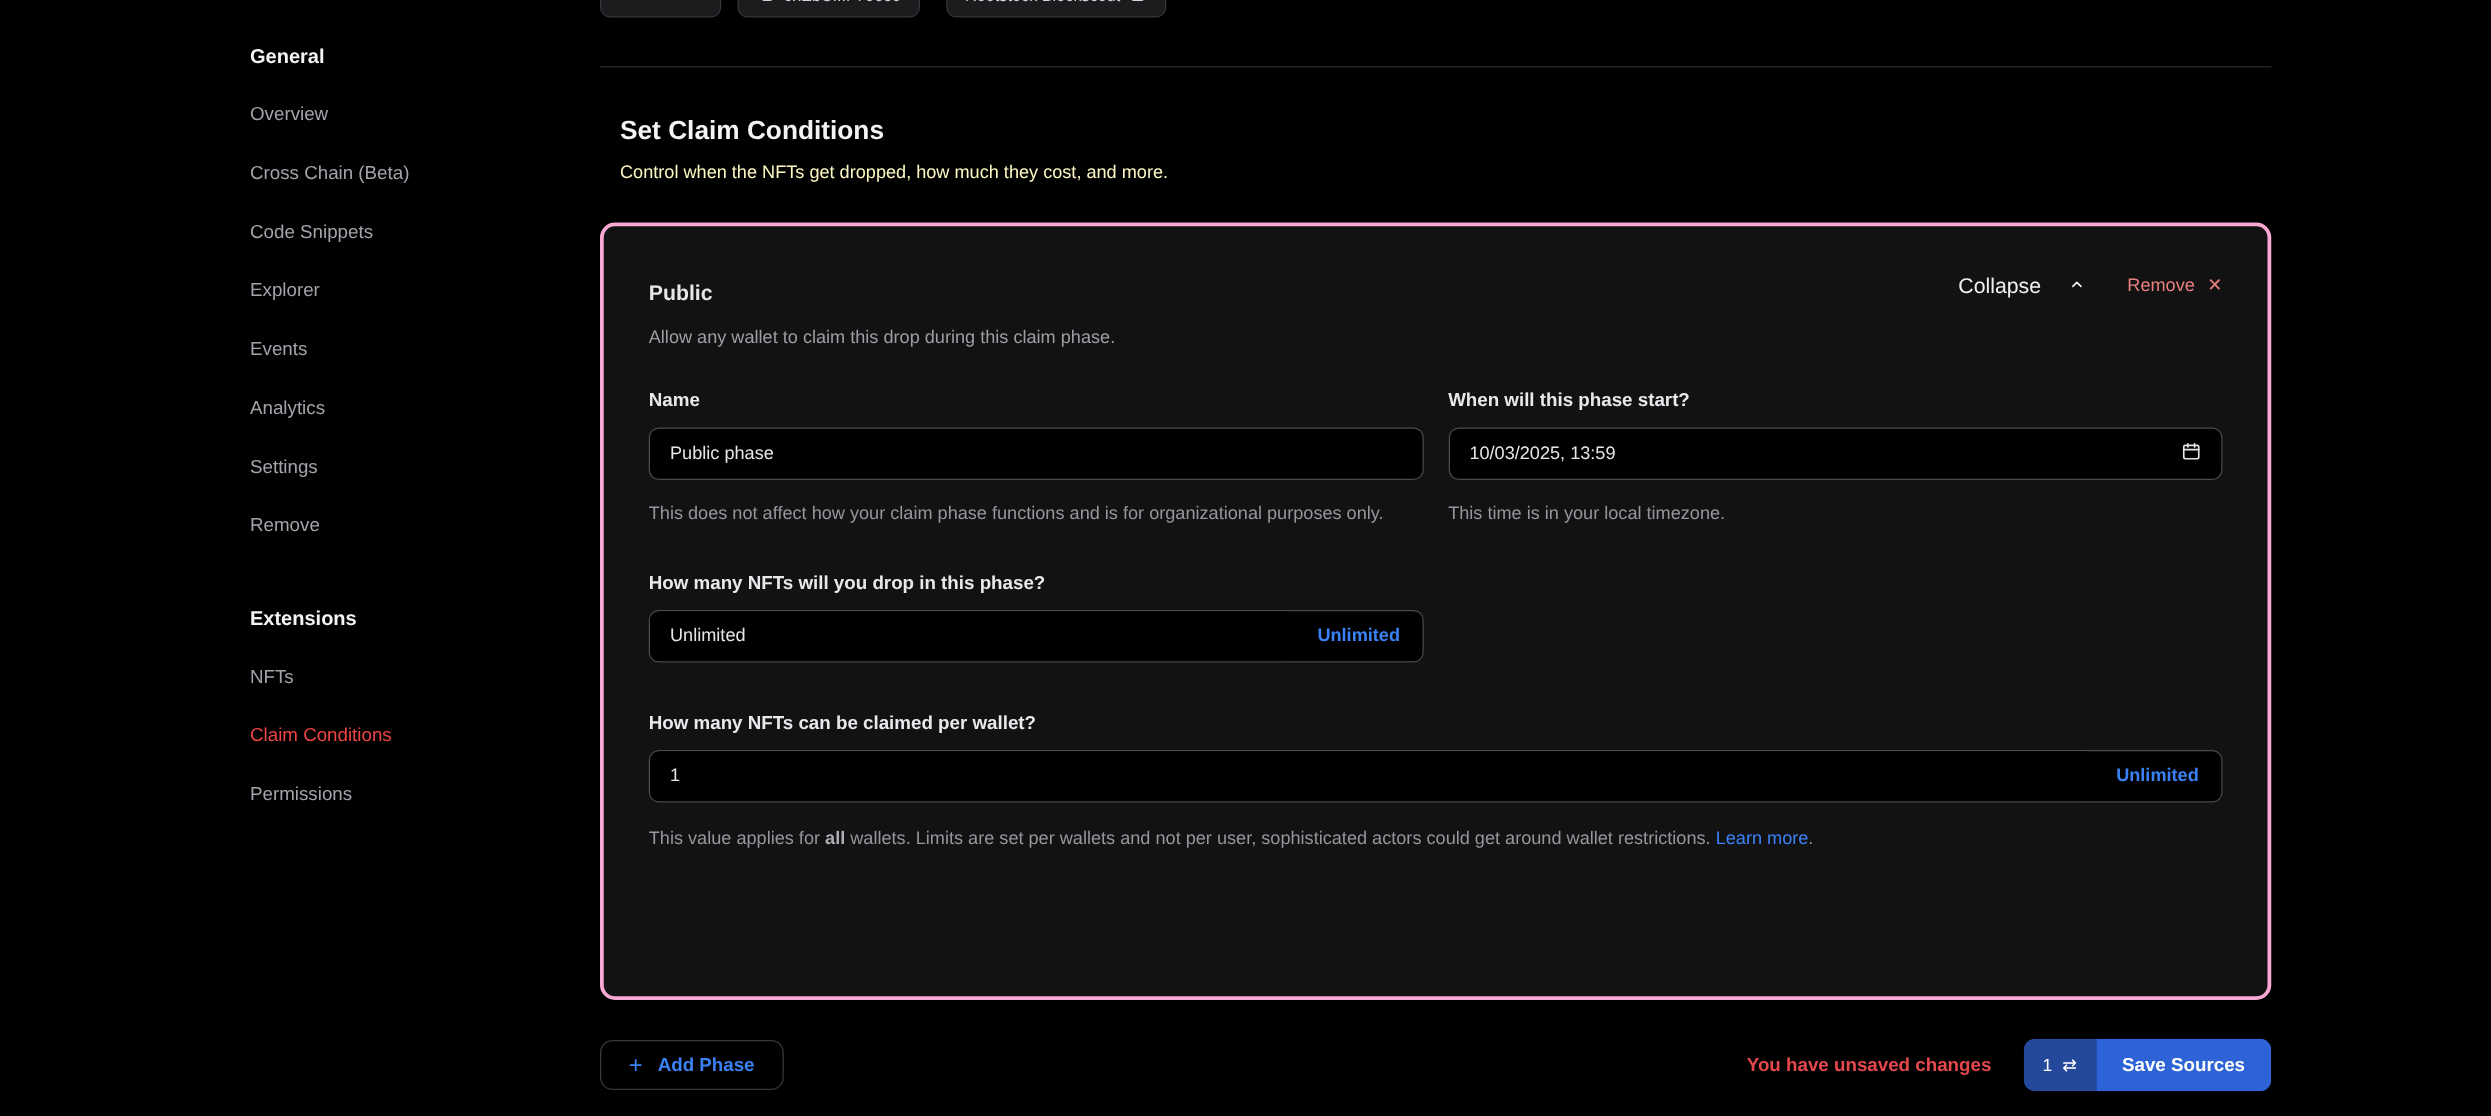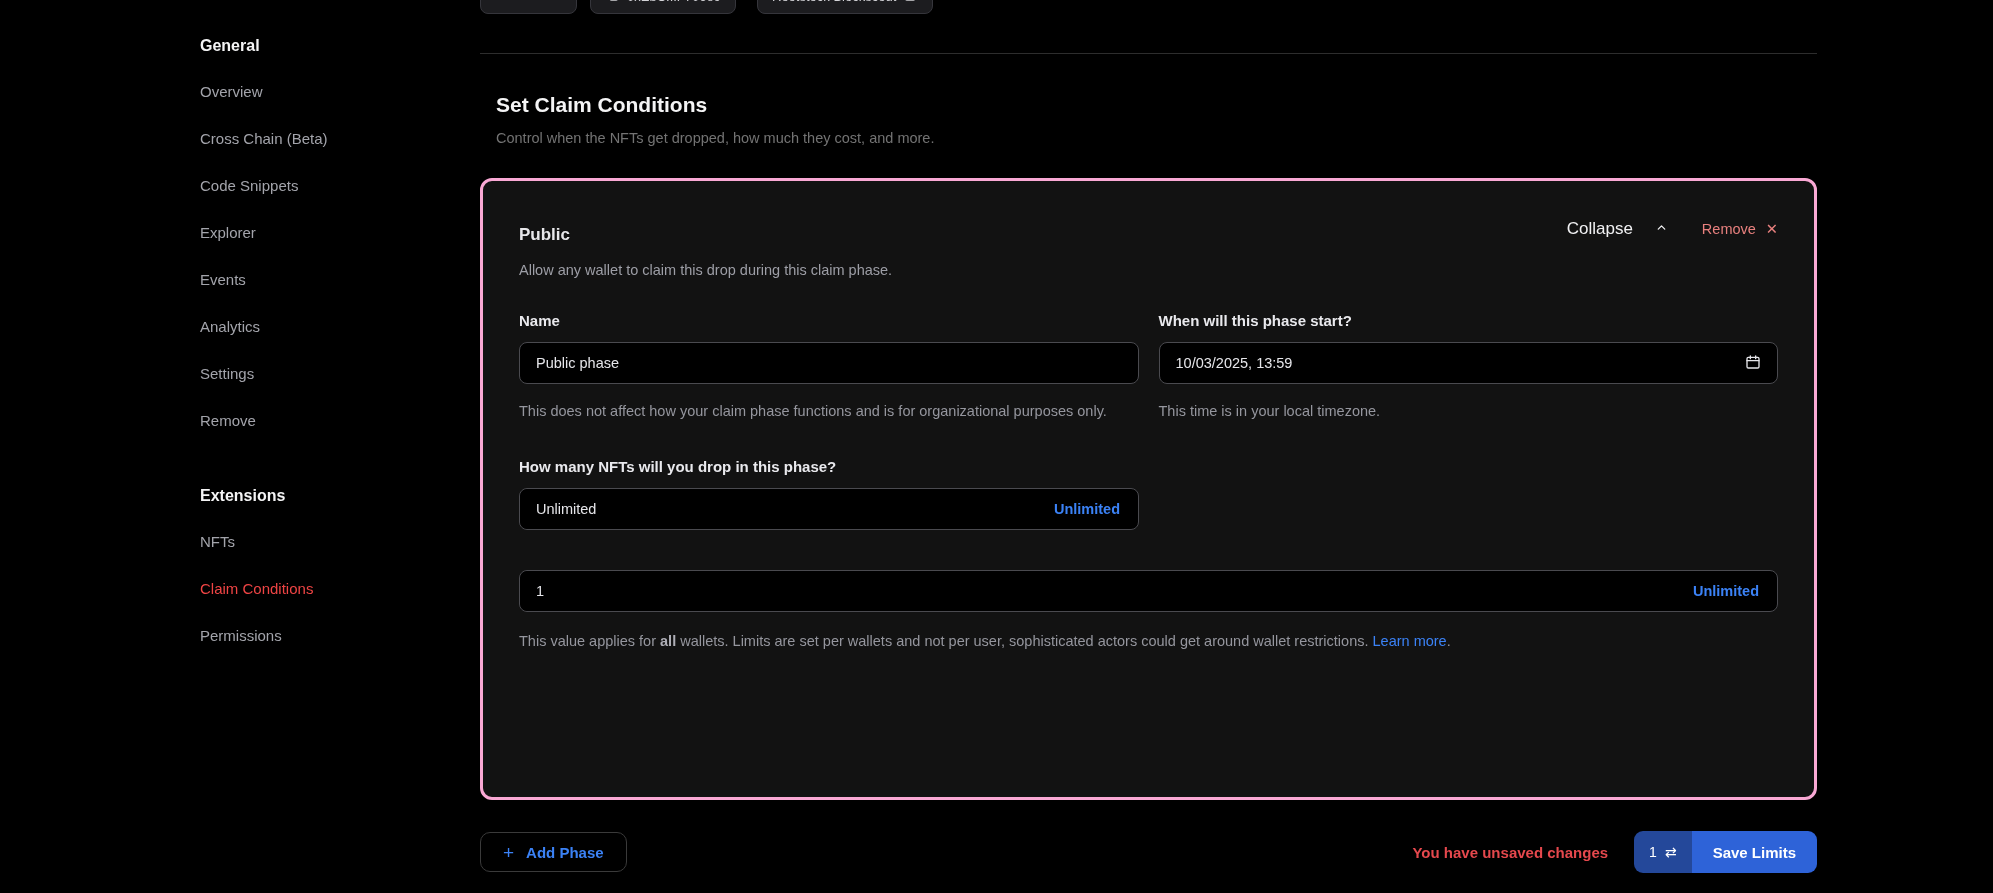--- a/index.html
+++ b/index.html
@@ -21,21 +21,21 @@
     margin-bottom:27px; cursor:pointer; }
   .side-item.active { color:#ef4444; }
   .side-gap { height:28px; }
 
   
   .main { position:absolute; left:480px; top:0; width:1337px; }
   .divider { position:absolute; left:0; top:53px; width:1337px; height:1px;
     background:#2d2d2d; }
   .page-head { position:absolute; left:16px; top:93px; }
   .page-title { font-size:21px; font-weight:700; color:#f4f4f5; }
-  .page-sub { font-size:14.5px; color:#737373; margin-top:13px; }
+  .page-sub { font-size:14.5px; color:#fef9c3; margin-top:13px; }
 
   
   .card { position:absolute; left:0; top:178px; width:1337px; height:622px;
     background:#121212; border:3px solid #f9a8d4; border-radius:12px;
     padding:36px 36px; }
   .card-head { display:flex; justify-content:space-between; align-items:flex-start; }
   .phase-title { font-size:17px; font-weight:700; color:#e7e7ea; margin-top:8px; }
   .head-actions { display:flex; align-items:center; gap:34px; margin-top:2px; }
   .collapse-btn { display:flex; align-items:center; gap:22px; font-size:17px;
     color:#f1f1f3; cursor:pointer; background:none; border:none;
@@ -196,20 +196,21 @@
         <div class="col">
           <div class="f-label">How many NFTs will you drop in this phase?</div>
           <div class="group">
             <input value="Unlimited" style="">
             <span class="addon">Unlimited</span>
           </div>
         </div>
       </div>
 
       <div class="row3">
+        <div class="f-label">How many NFTs can be claimed per wallet?</div>
         <div class="group">
           <input value="1" style="">
           <span class="addon">Unlimited</span>
         </div>
         <div class="wallet-helper">
           <span>This value applies for </span><b>all</b><span> wallets. Limits are set per wallets and not per user, sophisticated actors could get around wallet restrictions. </span><span class="link">Learn more</span><span>.</span>
         </div>
       </div>
     </section>
 
@@ -218,18 +219,18 @@
         <span class="add-plus">+</span>
         <span>Add Phase</span>
       </button>
       <div class="footer-right">
         <span class="unsaved">You have unsaved changes</span>
         <div class="save-group">
           <span class="txn-count">
             <span>1</span>
             <span class="swap-icon">⇄</span>
           </span>
-          <button class="save-btn">Save Limits</button>
+          <button class="save-btn">Save Sources</button>
         </div>
       </div>
     </div>
   </main>
 </div>
 
 </body></html>

